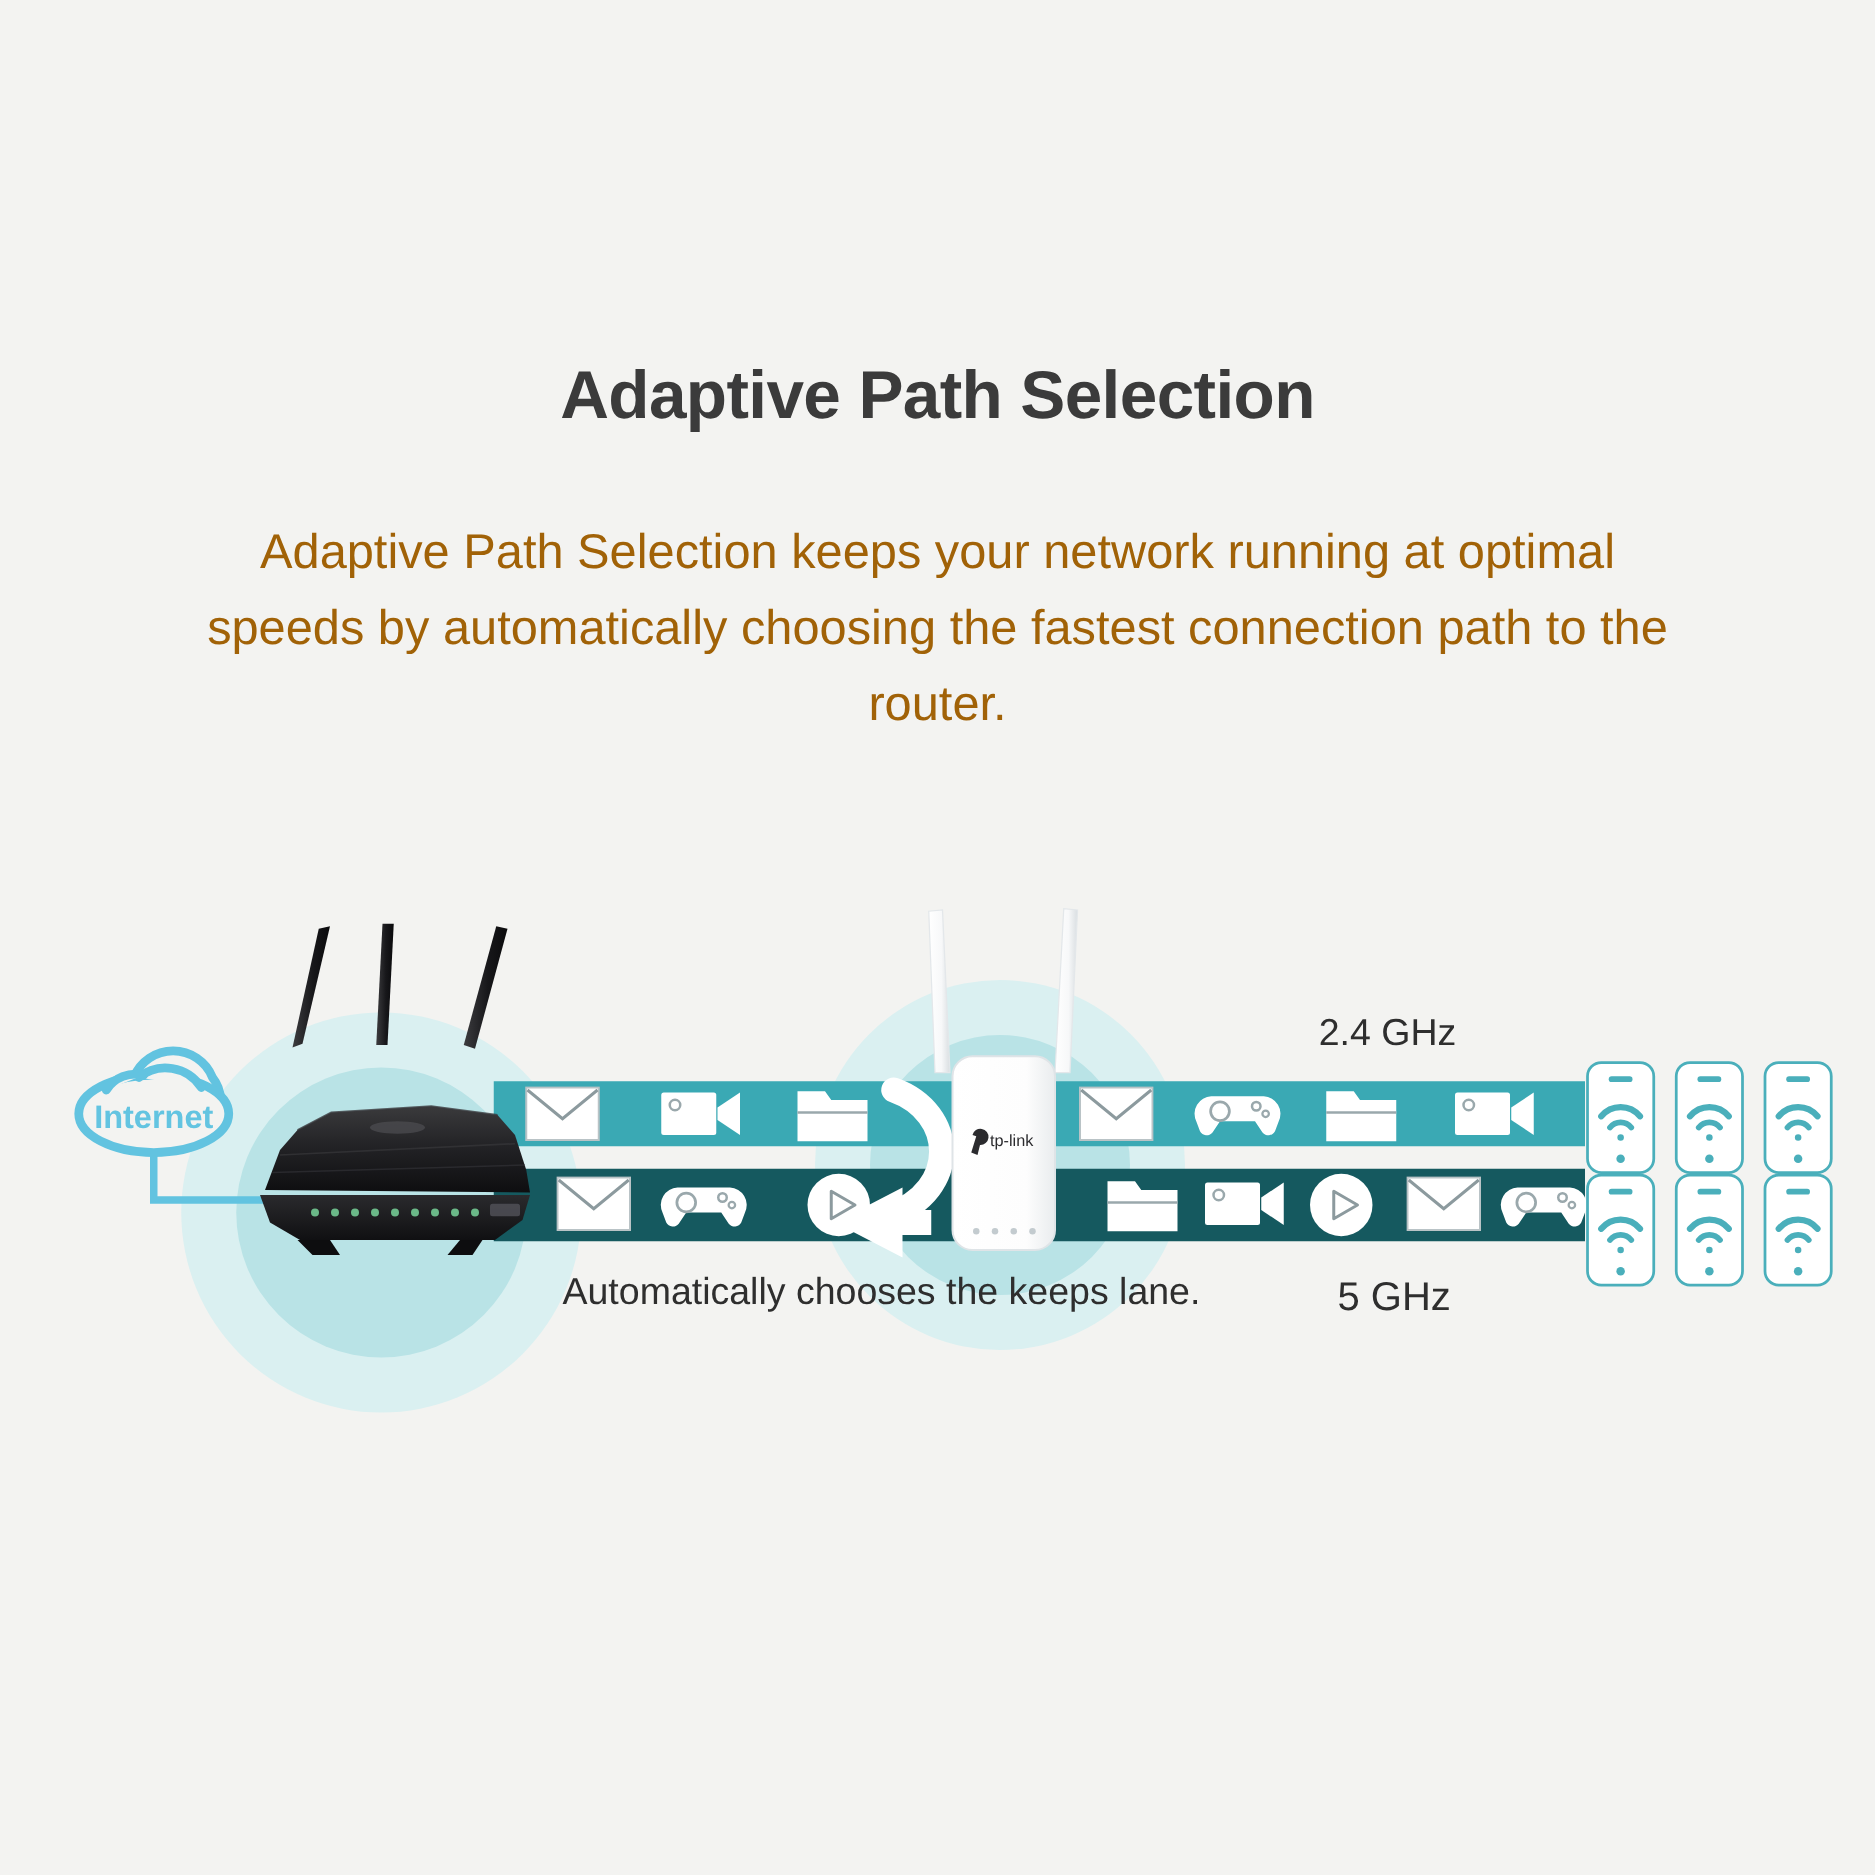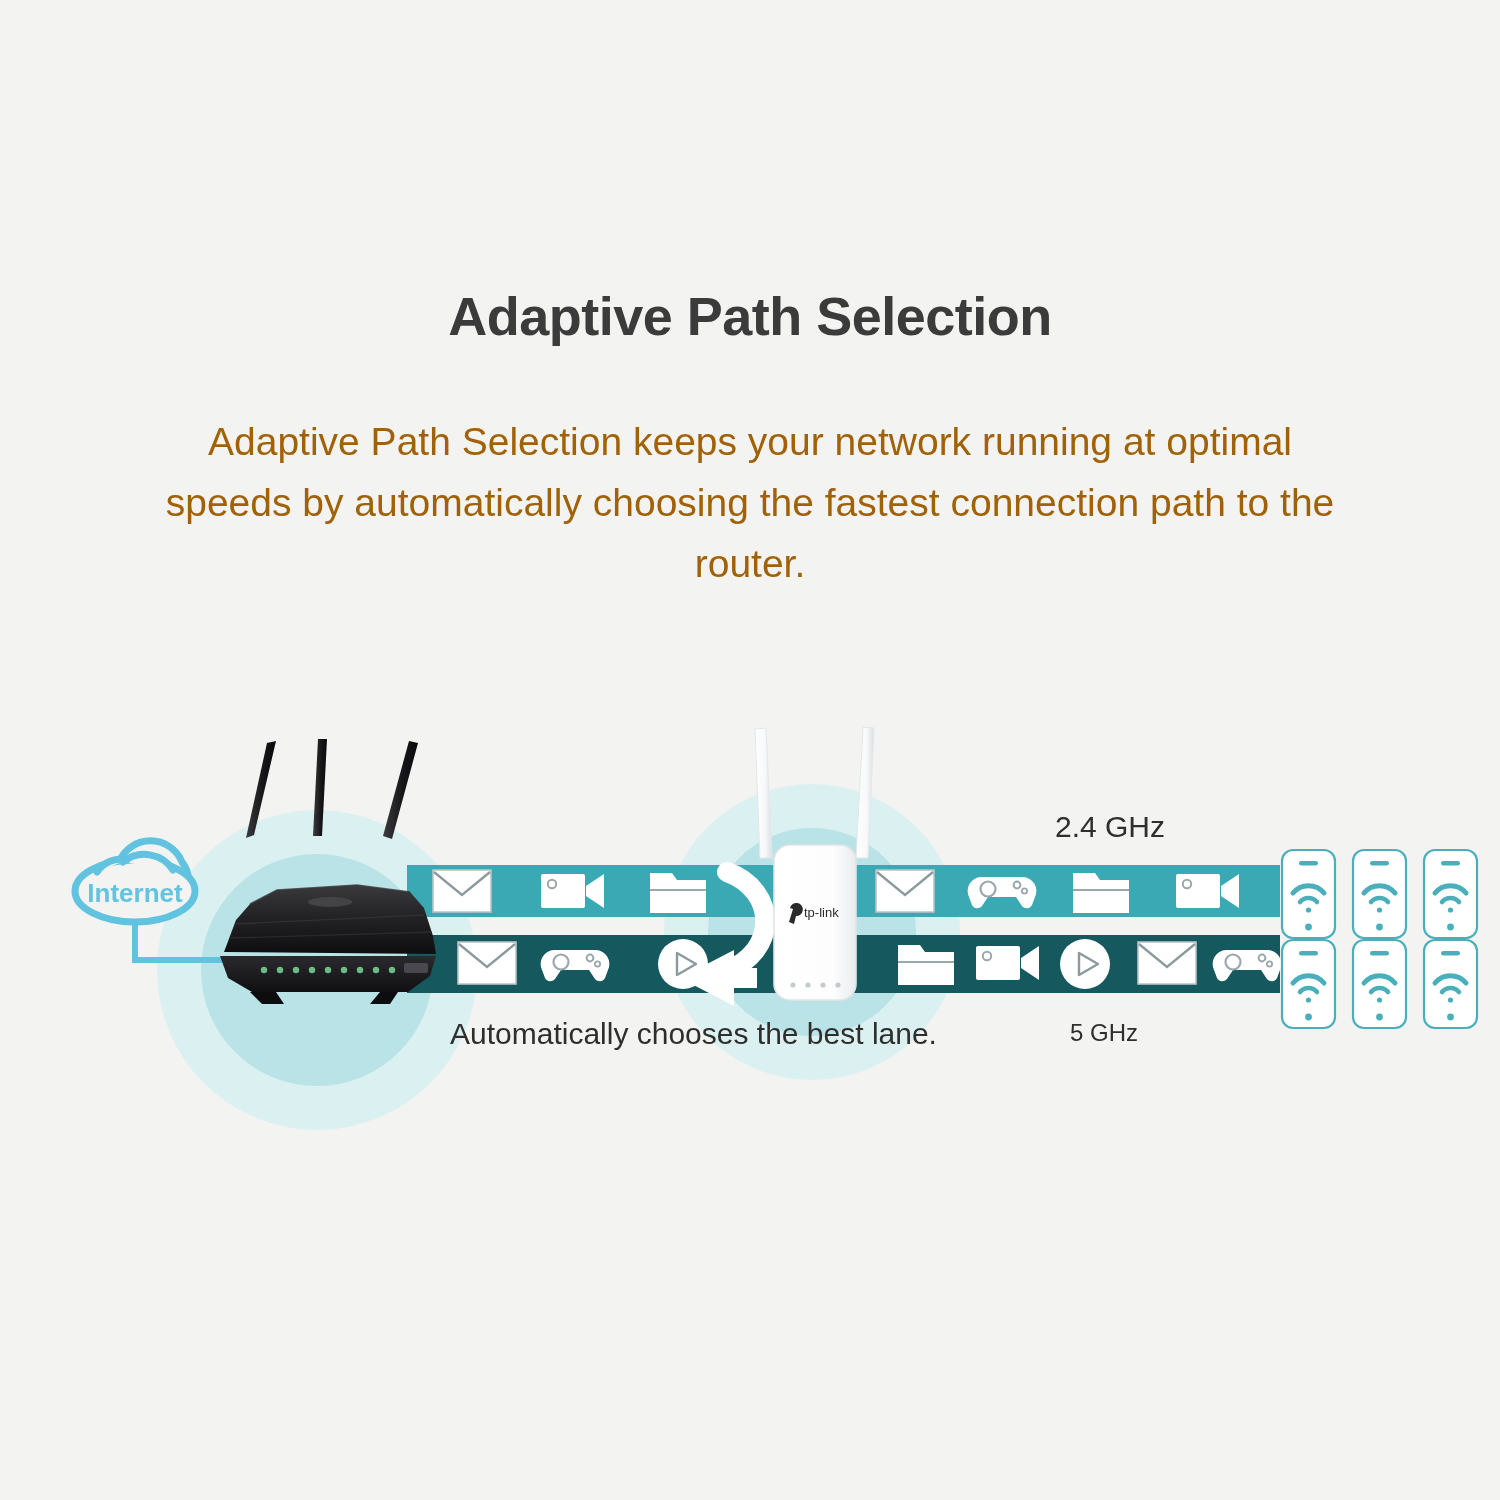--- a/index.html
+++ b/index.html
@@ -19,30 +19,30 @@
     color: #3b3b3b; line-height: 1.12;
   }
   #subtitle {
     position: absolute; top: 412px; left: 150px; width: 1200px;
     text-align: center;
     font-size: 39px; font-weight: normal;
     color: #a16207; line-height: 1.56;
   }
 
   
-  #diagram { position: absolute; left: 12px; top: 640px; width: 1331px; height: 500px; }
+  #diagram { position: absolute; left: 0; top: 640px; width: 1331px; height: 500px; }
   #diagram svg { display: block; }
 
   .cap {
     position: absolute;
     font-size: 30px; color: #2e2e2e; white-space: nowrap;
   }
   #cap-lane { left: 450px; top: 1017px; }
   #cap-24   { left: 1055px; top: 810px; font-size: 30px; }
-  #cap-5    { left: 1070px; top: 1019px; font-size: 24px; }
+  #cap-5    { left: 1070px; top: 1019px; font-size: 32px; }
 </style>
 </head>
 <body style="background: rgb(243, 243, 241);">
 
 <div id="stage">
 
   <div id="title">Adaptive Path Selection</div>
   <div id="subtitle">Adaptive Path Selection keeps your network running at optimal speeds by automatically choosing the fastest connection path to the router.</div>
 
   <div id="diagram">
@@ -256,17 +256,17 @@
             <path d="M1423 343 a20 20 0 0 1 31 0" stroke-width="5"></path>
             <path d="M1430 352 a11 11 0 0 1 17 0" stroke-width="4.6"></path>
             <circle cx="1438.5" cy="360" r="2.6" fill="#4aafbb" stroke="none"></circle>
           </g>
           <circle cx="1438.5" cy="377" r="3.4" fill="#4aafbb"></circle>
         </g>
       </g>
     </svg>
   </div>
 
-  <div class="cap" id="cap-lane">Automatically chooses the best lane.</div>
+  <div class="cap" id="cap-lane">Automatically chooses the keeps lane.</div>
   <div class="cap" id="cap-24">2.4 GHz</div>
   <div class="cap" id="cap-5">5 GHz</div>
 
 </div>
 
 </body></html>

